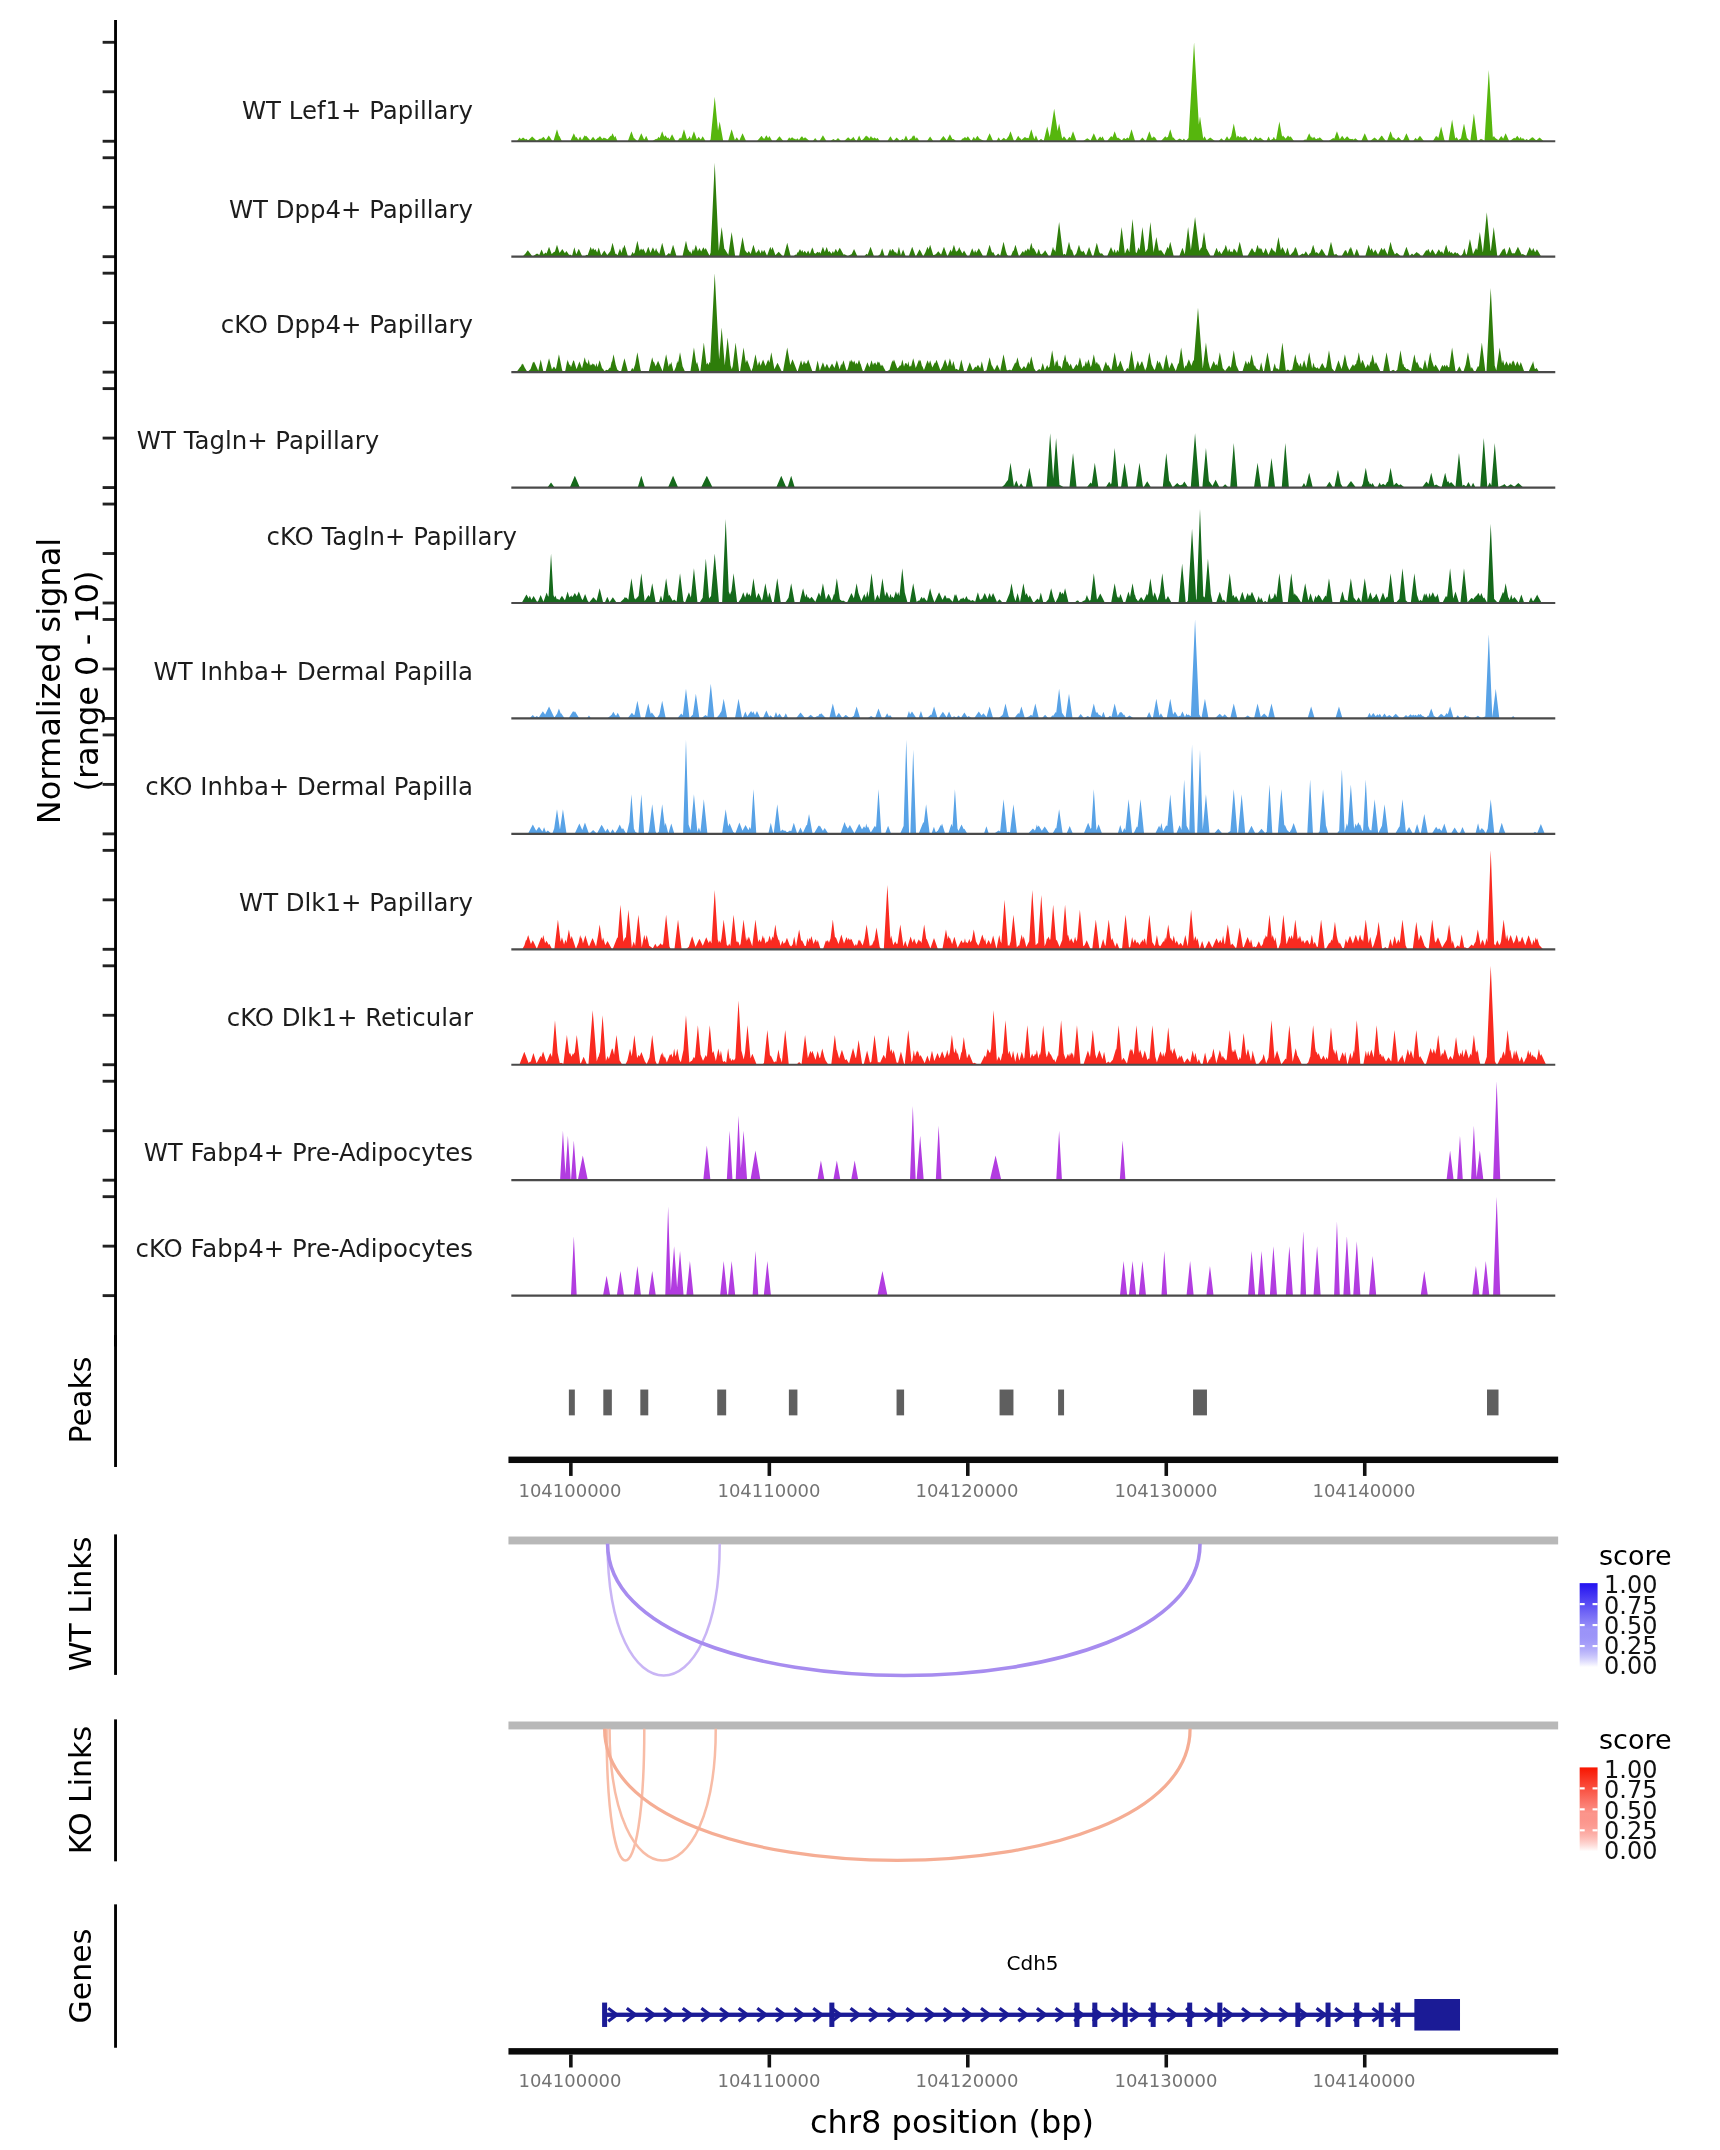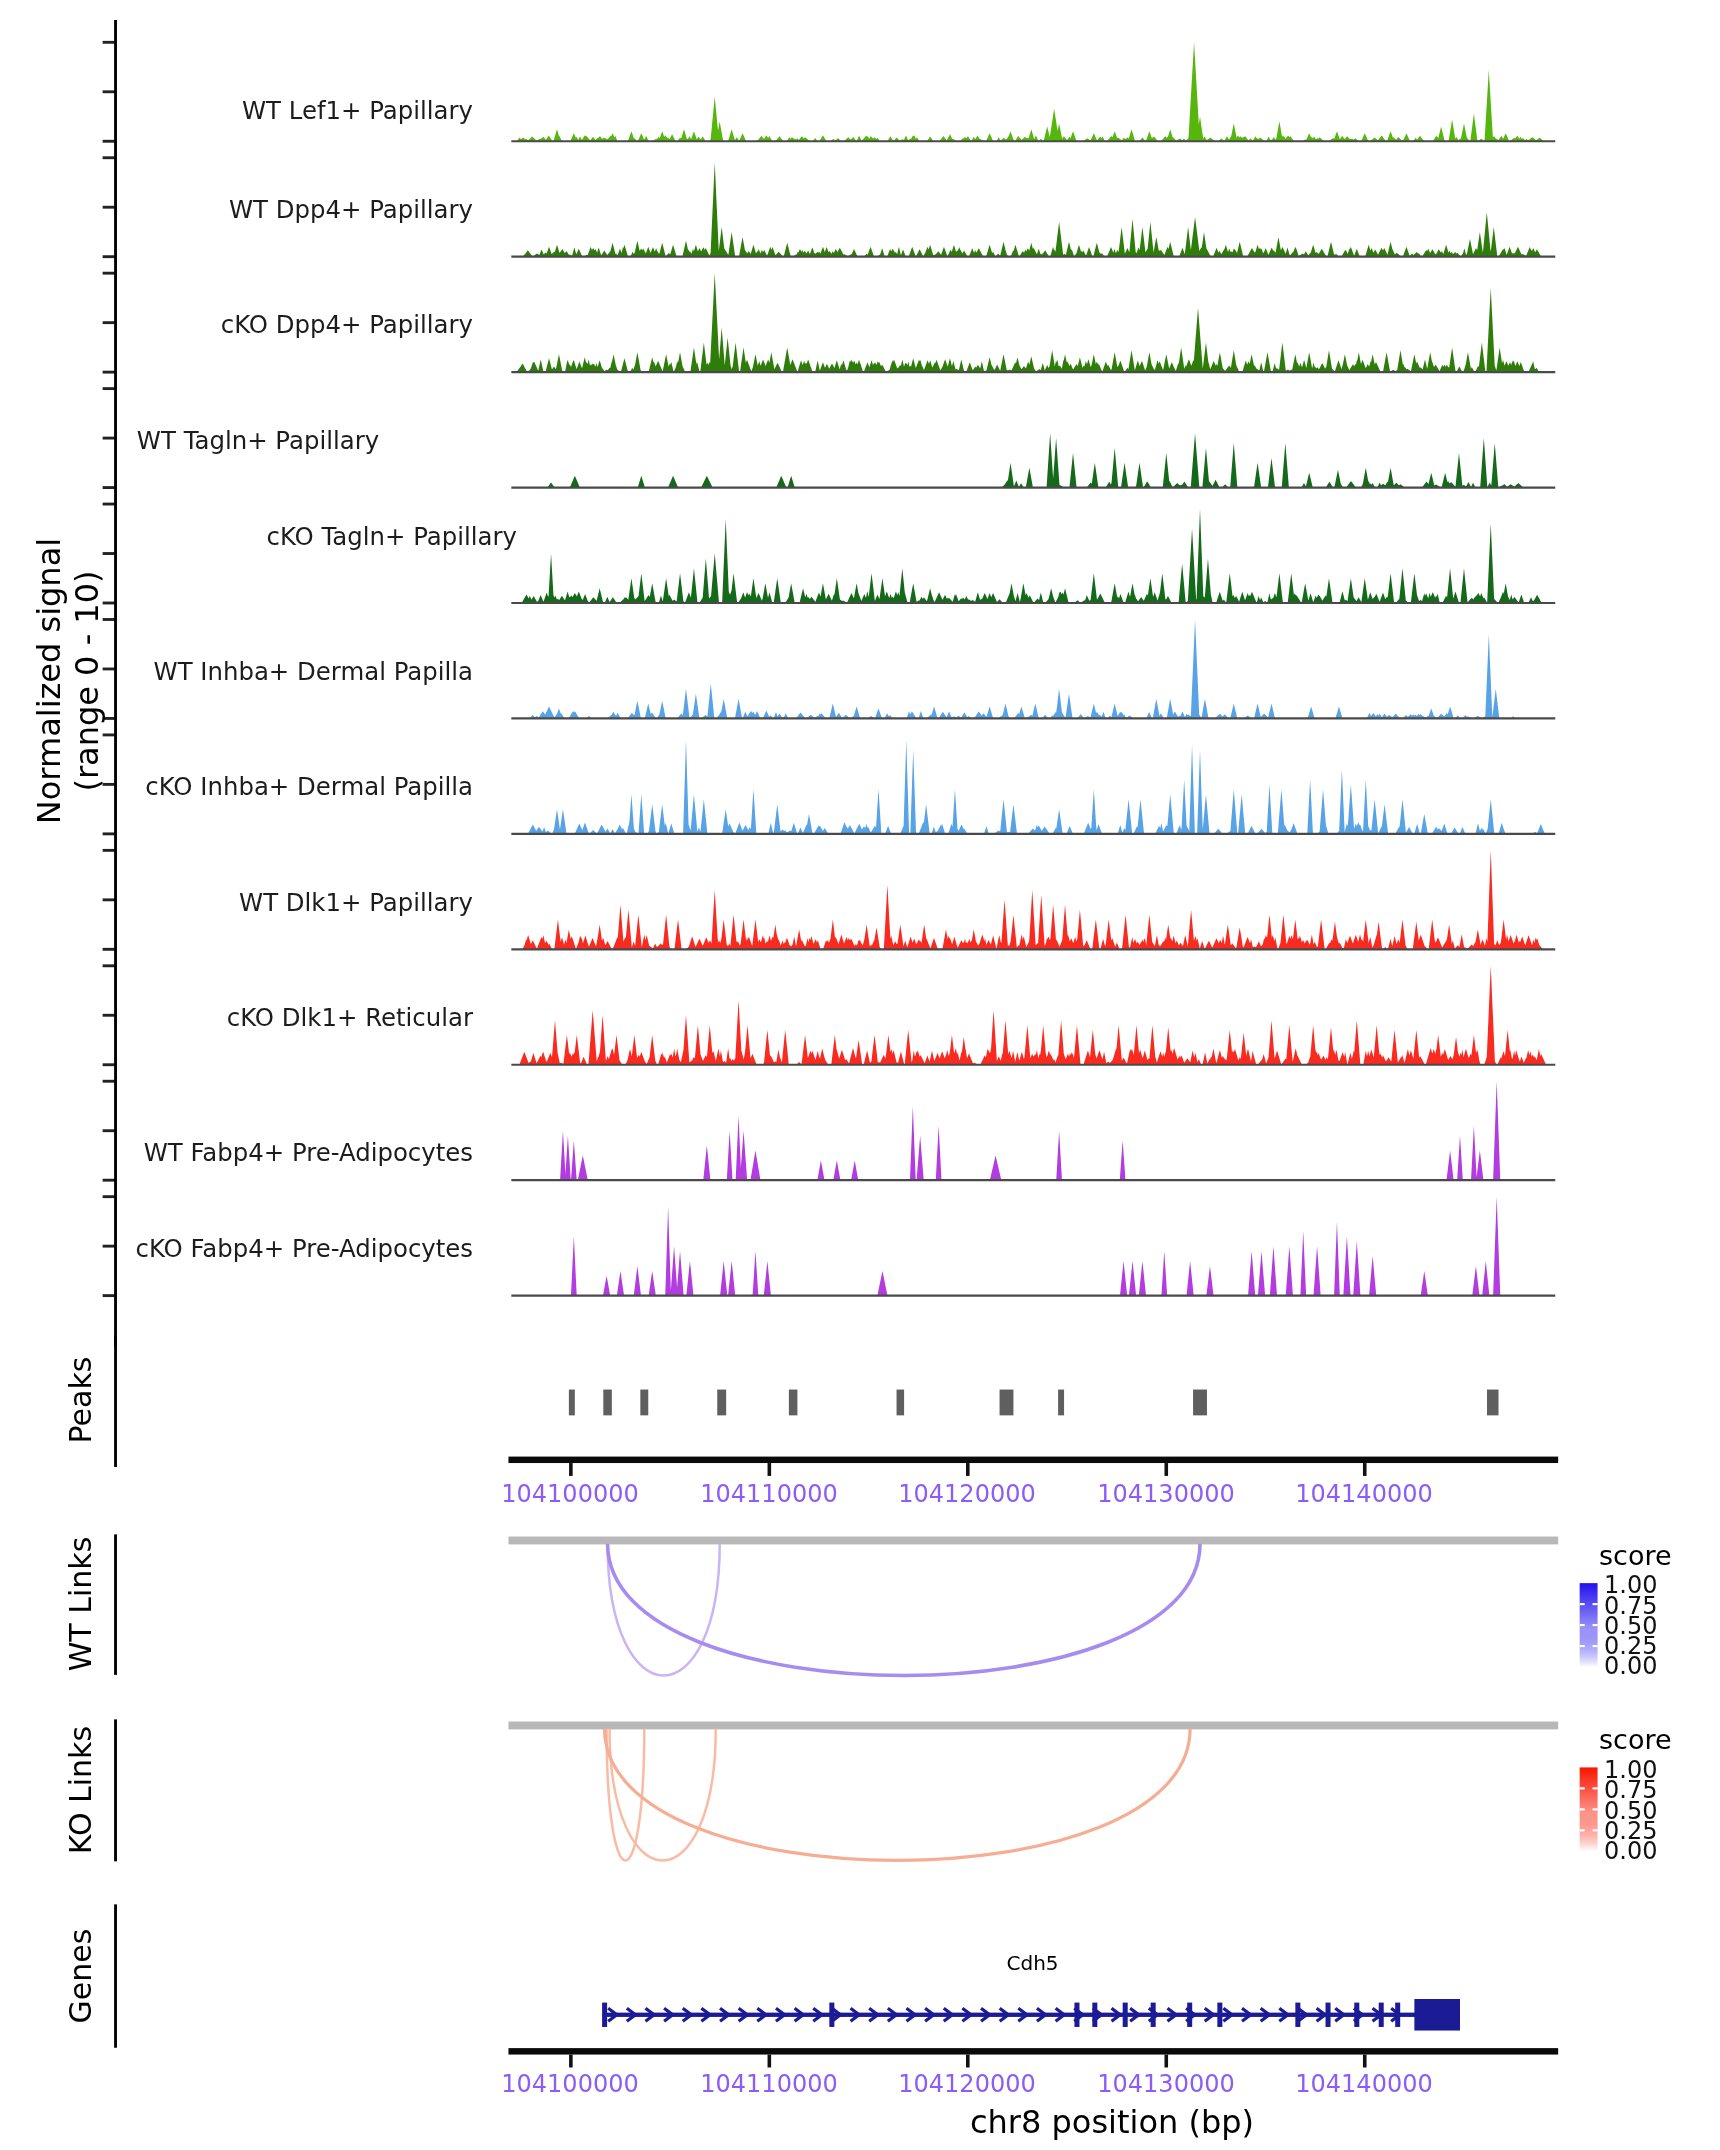--- a/index.html
+++ b/index.html
@@ -4,22 +4,22 @@
 <style>
   html,body{margin:0;padding:0;background:#ffffff;}
   .fig{position:relative;width:1721px;height:2151px;background:#ffffff;
        font-family:"DejaVu Sans","Liberation Sans",sans-serif;overflow:hidden;}
   svg.plot{position:absolute;left:0;top:0;}
   .txt{position:absolute;color:#1a1a1a;}
   .track-label{width:430px;left:43px;text-align:right;font-size:24.4px;color:#1c1c1c;white-space:nowrap;}
   .rot{position:absolute;white-space:nowrap;transform:translate(-50%,-50%) rotate(-90deg);color:#000;}
   .ylab{font-size:32px;text-align:center;line-height:1.18;}
   .seclab{font-size:30px;}
-  .ticklab{width:186px;text-align:center;font-size:24px;color:#8b5cf6;white-space:nowrap;}
-  .xlabel{width:444px;text-align:right;font-size:32px;color:#000;}
+  .ticklab{width:186px;text-align:center;font-size:18px;color:#737373;white-space:nowrap;}
+  .xlabel{width:444px;text-align:left;font-size:32px;color:#000;}
   .scoretitle{font-size:27px;color:#000;margin-left:20px;}
   .leglab{font-size:24px;color:#111;white-space:nowrap;}
   .genename{width:215px;text-align:center;font-size:20px;color:#000;}
 </style>
 </head>
 <body>
 
 <div class="fig">
 
   <svg class="plot" id="plot" width="1721" height="2151" viewBox="0 0 2400 3000">

